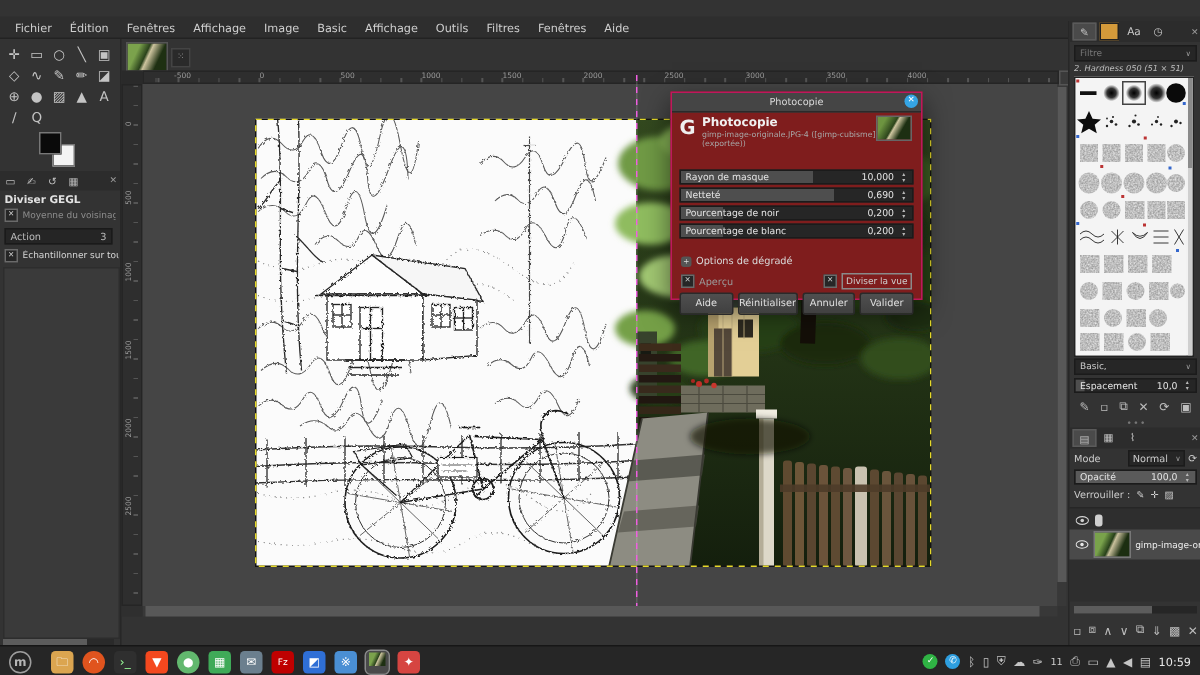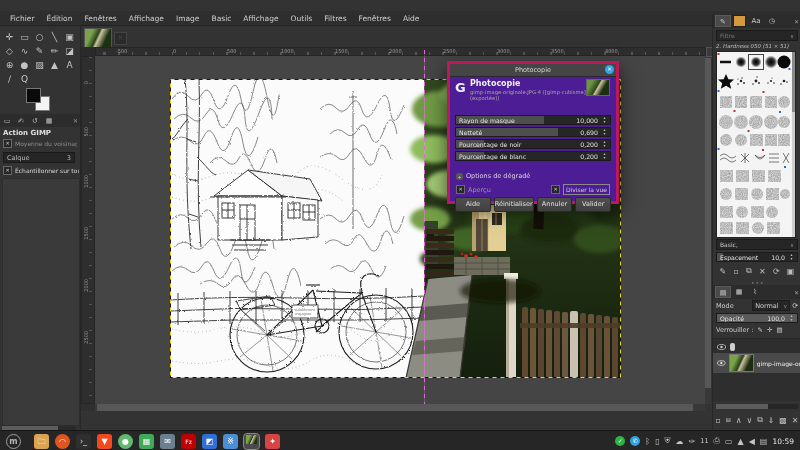--- a/index.html
+++ b/index.html
@@ -59,22 +59,22 @@
   #vscroll div{margin-top:2px;width:6px;height:330px;background:#585858;}
   #hscroll{left:95px;top:404px;width:610px;height:7px;background:#383838;}
   #hscroll div{margin-left:2px;width:596px;height:7px;background:#585858;}
   #navicon{left:706px;top:47px;width:8px;height:8px;background:#3a3a3a;border:1px solid #555;}
   #qmask{left:81px;top:404px;width:14px;height:7px;background:#2f2f2f;}
   #statusbar{left:81px;top:412px;width:630px;height:18px;background:#333;display:flex;align-items:center;font-size:6.5px;color:#c9c9c9;}
   .scombo{background:#262626;border:1px solid #1c1c1c;height:11px;display:flex;align-items:center;
     padding:0 2px;gap:2px;margin-left:6px;font-size:6px;}
   .carat{font-size:5px;color:#999;}
   
-  #dialog{left:447px;top:61px;width:166px;height:137px;z-index:40;background:#4c1d95;
-    border:3px solid #be185d;box-shadow:0 7px 18px rgba(0,0,0,.6);}
+  #dialog{left:447px;top:61px;width:166px;height:137px;z-index:40;background:#7f1d1d;
+    border:1px solid #be185d;box-shadow:0 7px 18px rgba(0,0,0,.6);}
   #dlg-title{left:0;top:0;width:100%;height:12px;background:#454545;border-bottom:1px solid #2a2a2a;
     text-align:center;font-size:6.5px;line-height:12px;color:#d8d8d8;}
   #dlg-x{right:2px;top:1px;width:9px;height:9px;border-radius:50%;background:#35a5e5;color:#fff;
     font-size:5.5px;line-height:9px;text-align:center;}
   #glogo{left:5px;top:16px;font-size:13px;font-weight:bold;color:#efefef;}
   #dlg-name{left:20px;top:15px;font-size:8px;font-weight:bold;color:#f0f0f0;}
   #dlg-sub{left:20px;top:25px;font-size:5.2px;color:#a8a8a8;}
   #dlg-thumb{right:6px;top:15px;width:22px;height:15px;border:1px solid #666;
     background:linear-gradient(120deg,#6d9440 20%,#2d451c 45%,#cfc6a0 50%,#1d2f12 70%);}
   #preset-row{left:5px;top:35px;width:156px;height:12px;display:flex;align-items:center;gap:3px;}
@@ -185,27 +185,27 @@
       <div id="fg" class="abs"></div>
       <div id="bg" class="abs"></div>
     </div>
     <div id="to-tabs" class="abs">
       <span class="dtab">▭</span>
       <span class="dtab">✍</span>
       <span class="dtab">↺</span>
       <span class="dtab">▦</span>
       <span class="dclose">✕</span>
     </div>
-    <div id="to-title" class="abs">Action GIMP</div>
+    <div id="to-title" class="abs">Diviser GEGL</div>
     <div class="cbrow abs" style="left:3px;top:113px;width:74px;">
       <span class="cb">✕</span>
       <span class="cblab" style="color:#8d8d8d;">Moyenne du voisinage</span>
     </div>
     <div id="combo-rayon" class="abs">
-      <span>Calque</span>
+      <span>Action</span>
       <span style="margin-left:auto;">3</span>
     </div>
     <div class="cbrow abs" style="left:3px;top:140px;width:76px;">
       <span class="cb">✕</span>
       <span class="cblab">Échantillonner sur tous les calq</span>
     </div>
     <div id="lp-empty" class="abs"></div>
     <div id="lp-hscroll" class="abs">
         <div></div>
       </div>

